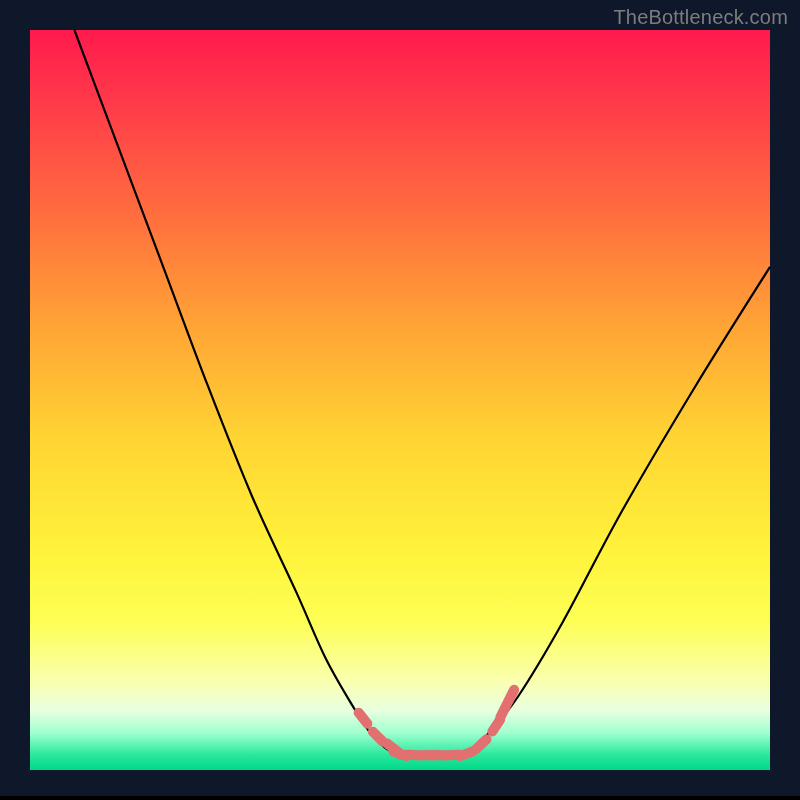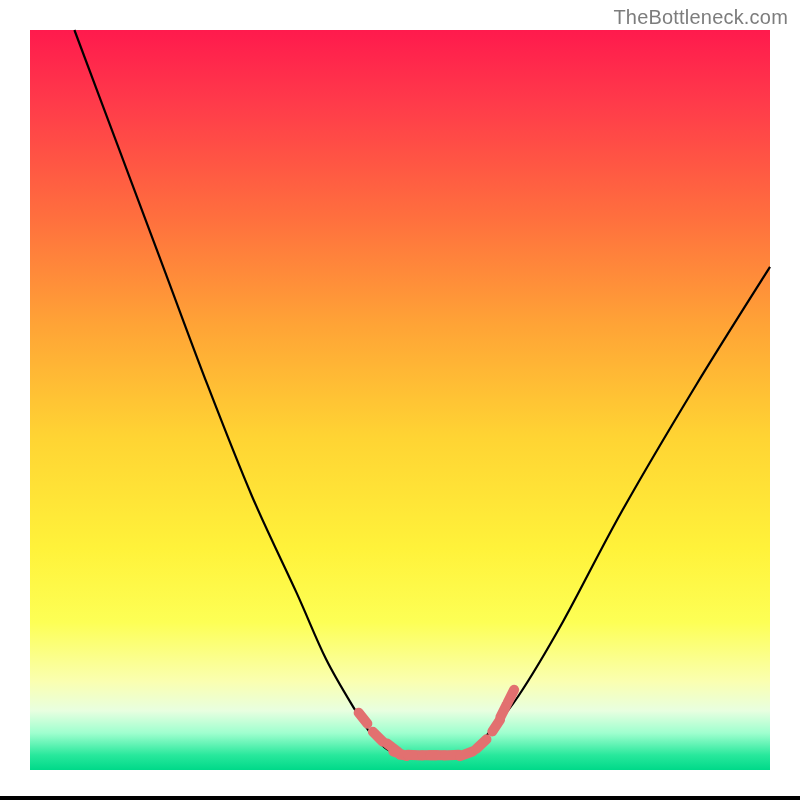--- a/index.html
+++ b/index.html
@@ -10,21 +10,21 @@
     background: #000;
     overflow: hidden;
     font-family: Arial, Helvetica, sans-serif;
   }
   .frame {
     position: absolute;
     left: 0;
     top: 0;
     width: 800px;
     height: 796px;
-    background: #ffffff;
+    background: #0f172a;
   }
   .plot-area {
     position: absolute;
     left: 30px;
     top: 30px;
     width: 740px;
     height: 740px;
     background: linear-gradient(to bottom,
       #ff1a4d 0%,
       #ff3b4a 10%,

